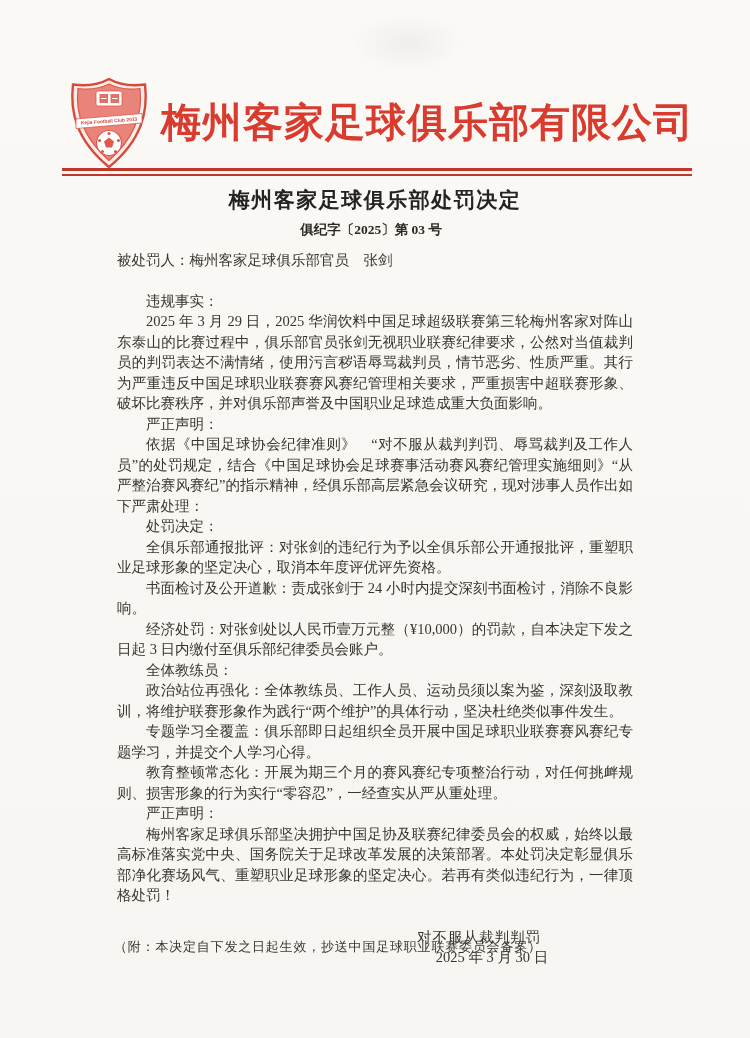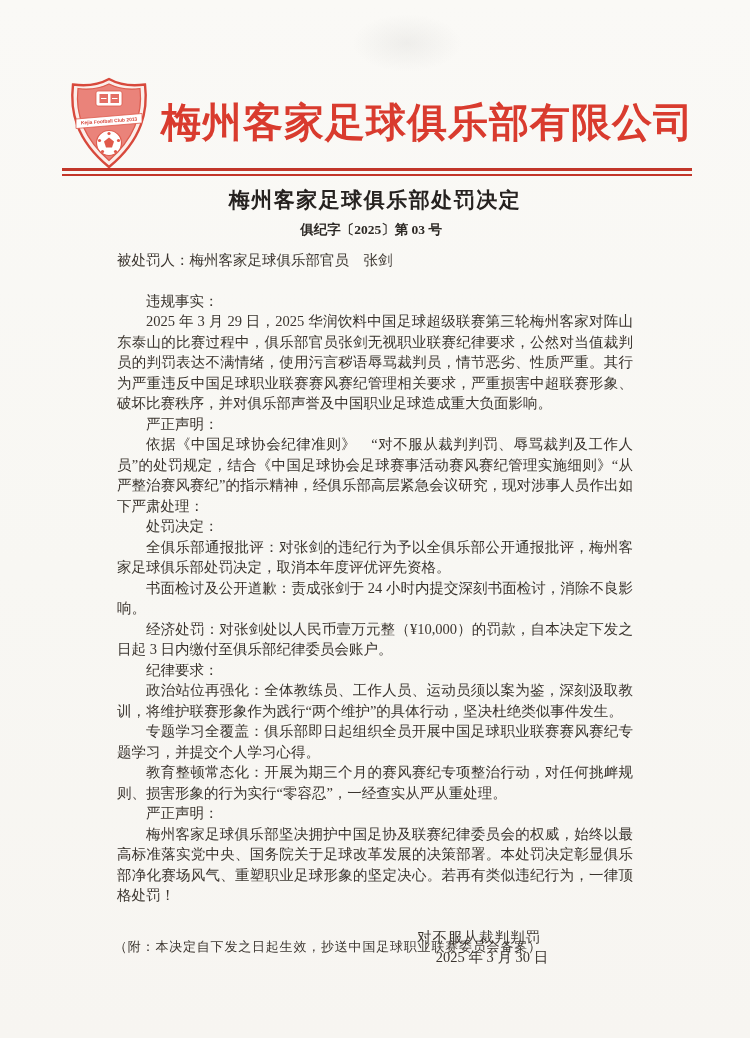--- a/index.html
+++ b/index.html
@@ -96,24 +96,24 @@
   <div class="doc-number">俱纪字〔2025〕第 03 号</div>
 
   <div class="body-text">
     <p class="addressee">被处罚人：梅州客家足球俱乐部官员　张剑</p>
 
     <p class="para">违规事实：</p>
     <p class="para">2025 年 3 月 29 日，2025 华润饮料中国足球超级联赛第三轮梅州客家对阵山东泰山的比赛过程中，俱乐部官员张剑无视职业联赛纪律要求，公然对当值裁判员的判罚表达不满情绪，使用污言秽语辱骂裁判员，情节恶劣、性质严重。其行为严重违反中国足球职业联赛赛风赛纪管理相关要求，严重损害中超联赛形象、破坏比赛秩序，并对俱乐部声誉及中国职业足球造成重大负面影响。</p>
     <p class="para">严正声明：</p>
     <p class="para">依据《中国足球协会纪律准则》　“对不服从裁判判罚、辱骂裁判及工作人员”的处罚规定，结合《中国足球协会足球赛事活动赛风赛纪管理实施细则》“从严整治赛风赛纪”的指示精神，经俱乐部高层紧急会议研究，现对涉事人员作出如下严肃处理：</p>
     <p class="para">处罚决定：</p>
-    <p class="para">全俱乐部通报批评：对张剑的违纪行为予以全俱乐部公开通报批评，梅州客家足球俱乐部处罚决定，取消本年度评优评先资格。</p>
+    <p class="para">全俱乐部通报批评：对张剑的违纪行为予以全俱乐部公开通报批评，重塑职业足球形象的坚定决心，取消本年度评优评先资格。</p>
     <p class="para">书面检讨及公开道歉：责成张剑于 24 小时内提交深刻书面检讨，消除不良影响。</p>
     <p class="para">经济处罚：对张剑处以人民币壹万元整（¥10,000）的罚款，自本决定下发之日起 3 日内缴付至俱乐部纪律委员会账户。</p>
-    <p class="para">纪律要求：</p>
+    <p class="para">全体教练员：</p>
     <p class="para">政治站位再强化：全体教练员、工作人员、运动员须以案为鉴，深刻汲取教训，将维护联赛形象作为践行“两个维护”的具体行动，坚决杜绝类似事件发生。</p>
     <p class="para">专题学习全覆盖：俱乐部即日起组织全员开展中国足球职业联赛赛风赛纪专题学习，并提交个人学习心得。</p>
     <p class="para">教育整顿常态化：开展为期三个月的赛风赛纪专项整治行动，对任何挑衅规则、损害形象的行为实行“零容忍”，一经查实从严从重处理。</p>
     <p class="para">严正声明：</p>
     <p class="para">梅州客家足球俱乐部坚决拥护中国足协及联赛纪律委员会的权威，始终以最高标准落实党中央、国务院关于足球改革发展的决策部署。本处罚决定彰显俱乐部净化赛场风气、重塑职业足球形象的坚定决心。若再有类似违纪行为，一律顶格处罚！</p>
 
     <div class="signoff">
       <div class="signoff-org">对不服从裁判判罚</div>
       <div class="signoff-date">2025 年 3 月 30 日</div>
     </div>

